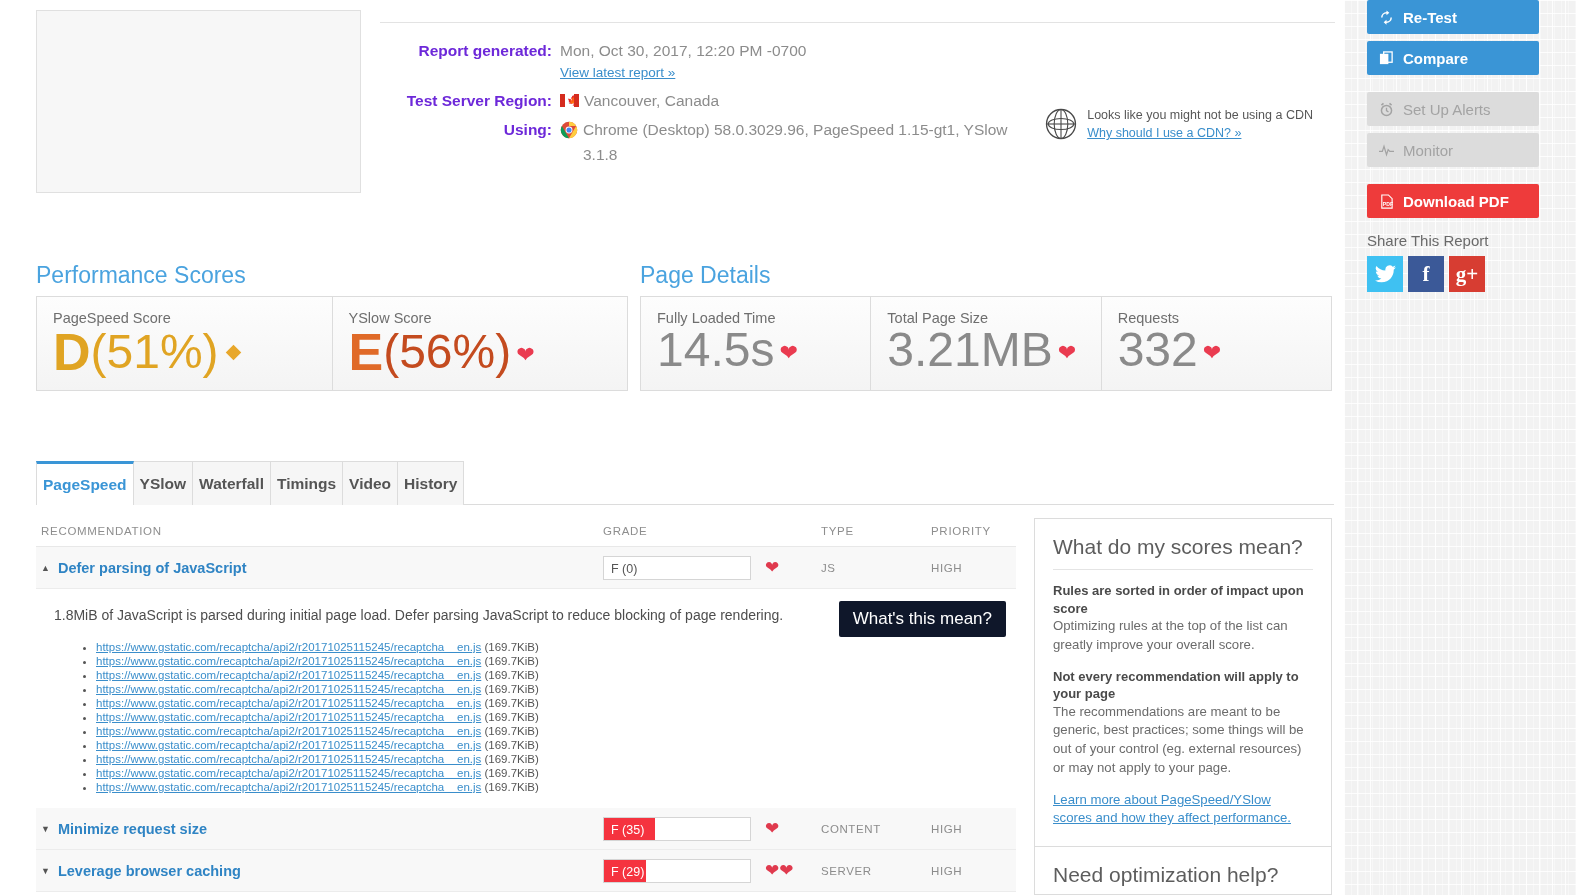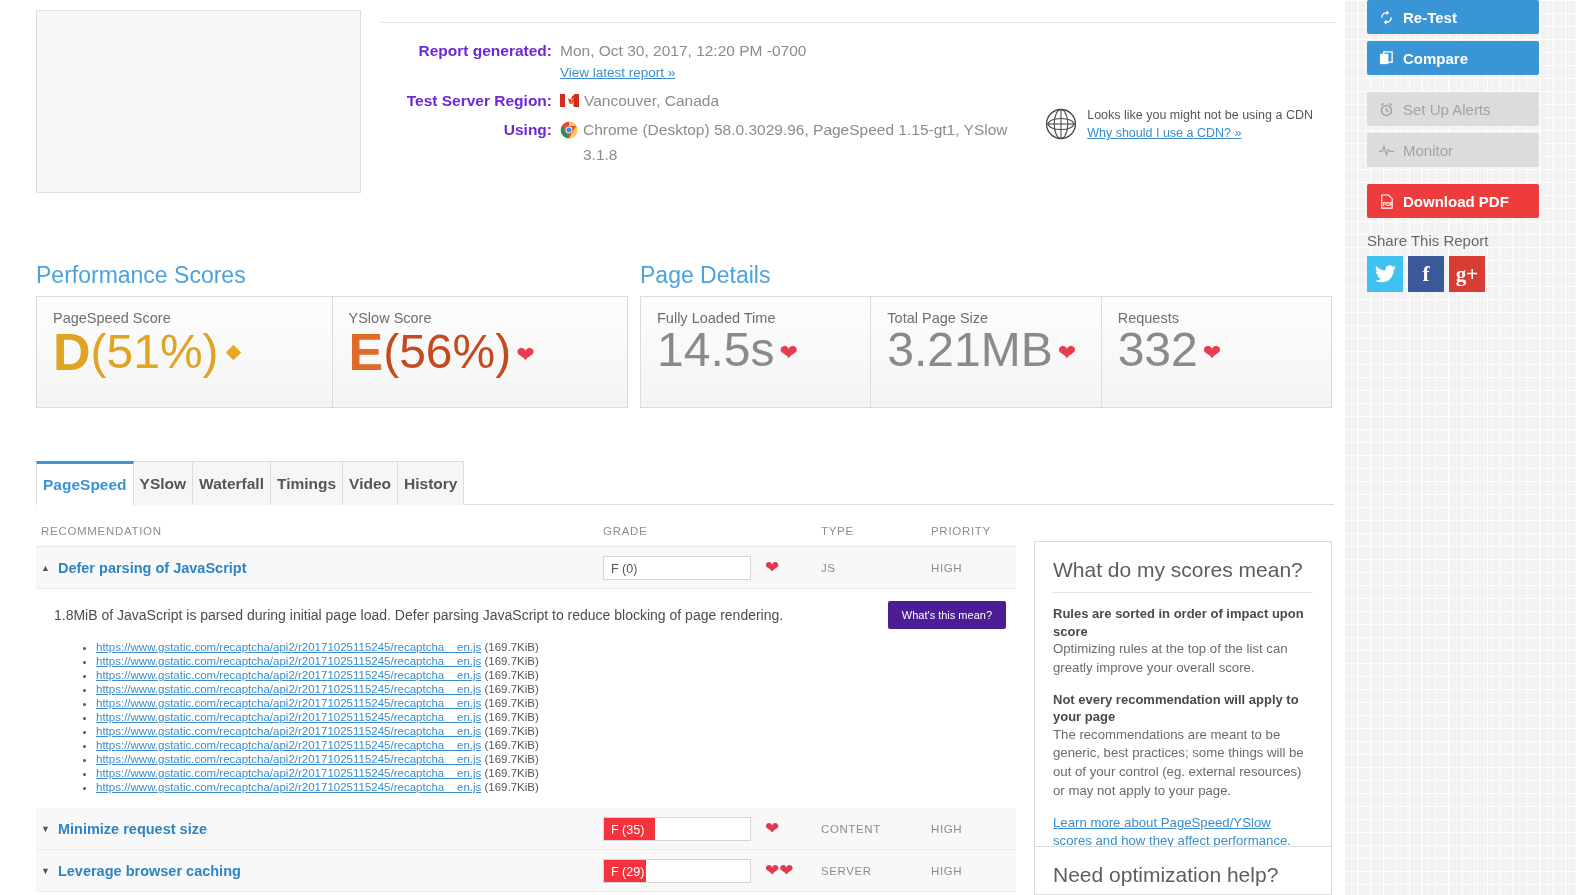--- a/index.html
+++ b/index.html
@@ -84,21 +84,21 @@
   .cdn-txt { font-size: 12.5px; color: #575757; line-height: 1.45; }
 
   
   .sec-title {
     font-size: 23px; color: #4aa3df; font-weight: 400; margin-bottom: 7px;
   }
   .scores-wrap { position: absolute; left: 36px; top: 262px; }
   .panel-ps { position: absolute; left: 0; top: 0; width: 592px; }
   .panel-pd { position: absolute; left: 604px; top: 0; width: 692px; }
   .cards {
-    display: flex; border: 1px solid #dcdcdc; background: #fafafa; height: 112px;
+    display: flex; border: 1px solid #dcdcdc; background: #fafafa; height: 95px;
   }
   .card {
     flex: 1; border-right: 1px solid #dcdcdc; padding: 13px 0 0 16px;
     background: linear-gradient(#fdfdfd, #f4f4f4);
   }
   .card:last-child { border-right: none; }
   .card-label { font-size: 14.5px; color: #6e6e6e; }
   .card-value {
     font-size: 48px; line-height: 1.08; font-weight: 400; color: #8a8a8a;
     margin-top: -2px; white-space: nowrap; display: flex; align-items: center;
@@ -171,34 +171,34 @@
   }
   .grade-txt.on-fill { color: #fff; }
   .hv { color: #e03a4e; font-size: 17px; line-height: 1; }
   .type-cell { width: 110px; color: #8c8c8c; font-size: 11.5px; letter-spacing: .6px; }
   .pri-cell { width: 85px; color: #8c8c8c; font-size: 11.5px; letter-spacing: .6px; }
 
   .rec-detail { padding: 16px 5px 14px 18px; position: relative; background:#fff; }
   .detail-txt { font-size: 14px; color: #4d4d4d; max-width: 780px; line-height: 1.5; }
   .wtm-btn {
     position: absolute; right: 10px; top: 12px;
-    background: #4c1d95; color: #fff; font-size: 11px;
+    background: #0f172a; color: #fff; font-size: 17px;
     padding: 8px 14px; border: none; border-radius: 2px; cursor: pointer;
   }
   .url-list { margin-top: 14px; padding-left: 42px; }
   .url-list li { list-style: disc; font-size: 11.5px; line-height: 14px; color: #555; }
   .url-list li a { color: #3a8ecb; text-decoration: underline; }
   .url-size { color: #555; }
 
   
   .info-panel {
     position: absolute; left: 1034px; width: 298px;
     border: 1px solid #dcdcdc; background: #fff; padding: 16px 18px 18px 18px;
   }
-  .ip1 { top: 541px; }
+  .ip1 { top: 518px; }
   .ip2 { top: 846px; height: 49px; overflow: hidden; }
   .ip-title {
     font-size: 21px; color: #5d5d5d; font-weight: 400; padding-bottom: 10px;
     border-bottom: 1px solid #e4e4e4; margin-bottom: 12px;
   }
   .ip2 .ip-title { border-bottom: none; }
   .ip-h { font-size: 13px; font-weight: 700; color: #4a4a4a; line-height: 1.35; }
   .ip-p { font-size: 13.2px; color: #6b6b6b; line-height: 1.42; margin-bottom: 13px; }
   .ip-link { font-size: 13.2px; color: #3a8ecb; text-decoration: underline; line-height: 1.42; display: block; }
 

